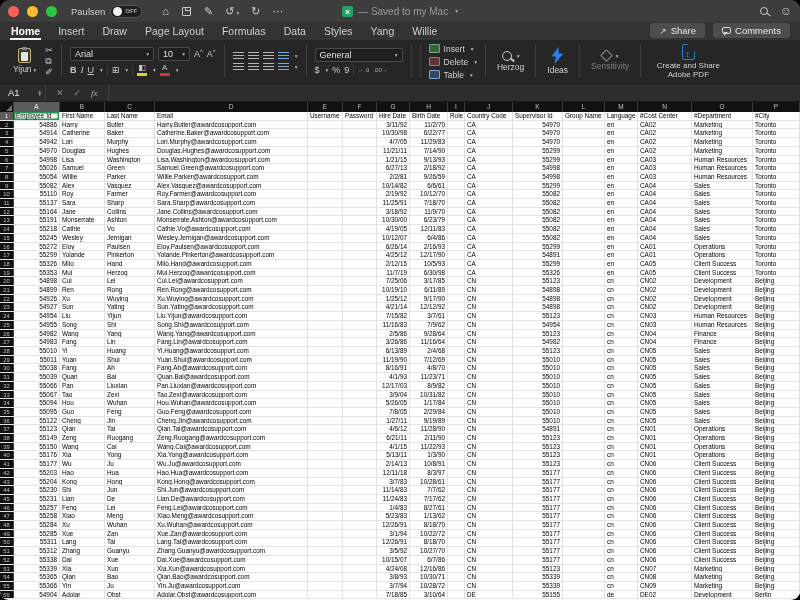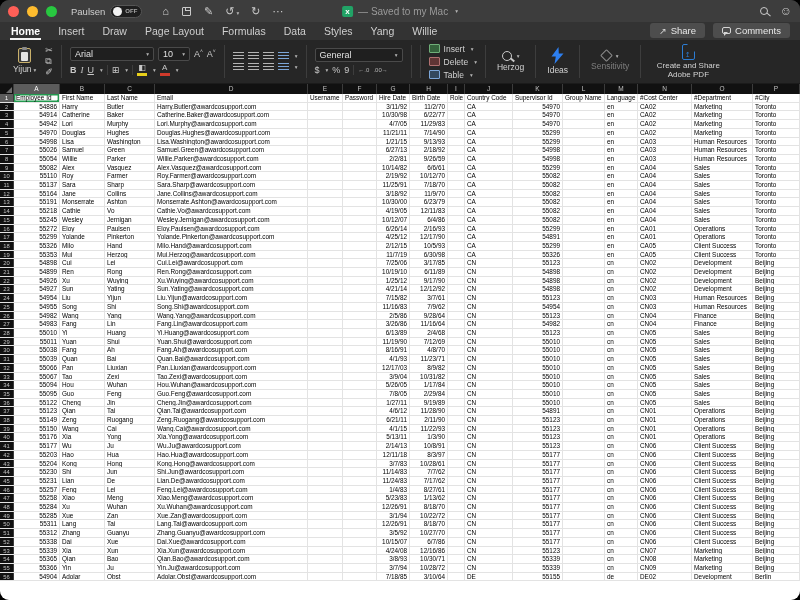--- a/index.html
+++ b/index.html
@@ -294,20 +294,35 @@
       <span class="biglabel">Sensitivity</span>
     </div>
     <div class="vdiv"></div>
 
     <div class="bigbtn">
       <span class="pdfico"></span>
       <span class="biglabel two">Create and Share Adobe PDF</span>
     </div>
   </div>
 
+  <div class="formulabar">
+    <div class="namebox">
+        <span>A1</span>
+        <span class="stepper">
+          <span>▴</span>
+          <span>▾</span>
+        </span>
+      </div>
+    <div class="fbicons">
+      <span class="fbi">✕</span>
+      <span class="fbi">✓</span>
+      <span class="fbi fx">fx</span>
+    </div>
+    <div class="finput"></div>
+  </div>
 
   <div class="sheet">
     <div class="colheaders">
       <div class="corner"></div>
     <div class="colh selhdr" style="width: 46px;">A</div>
         <div class="colh" style="width: 45px;">B</div>
         <div class="colh" style="width: 50px;">C</div>
         <div class="colh" style="width: 153px;">D</div>
         <div class="colh" style="width: 35px;">E</div>
         <div class="colh" style="width: 34px;">F</div>

